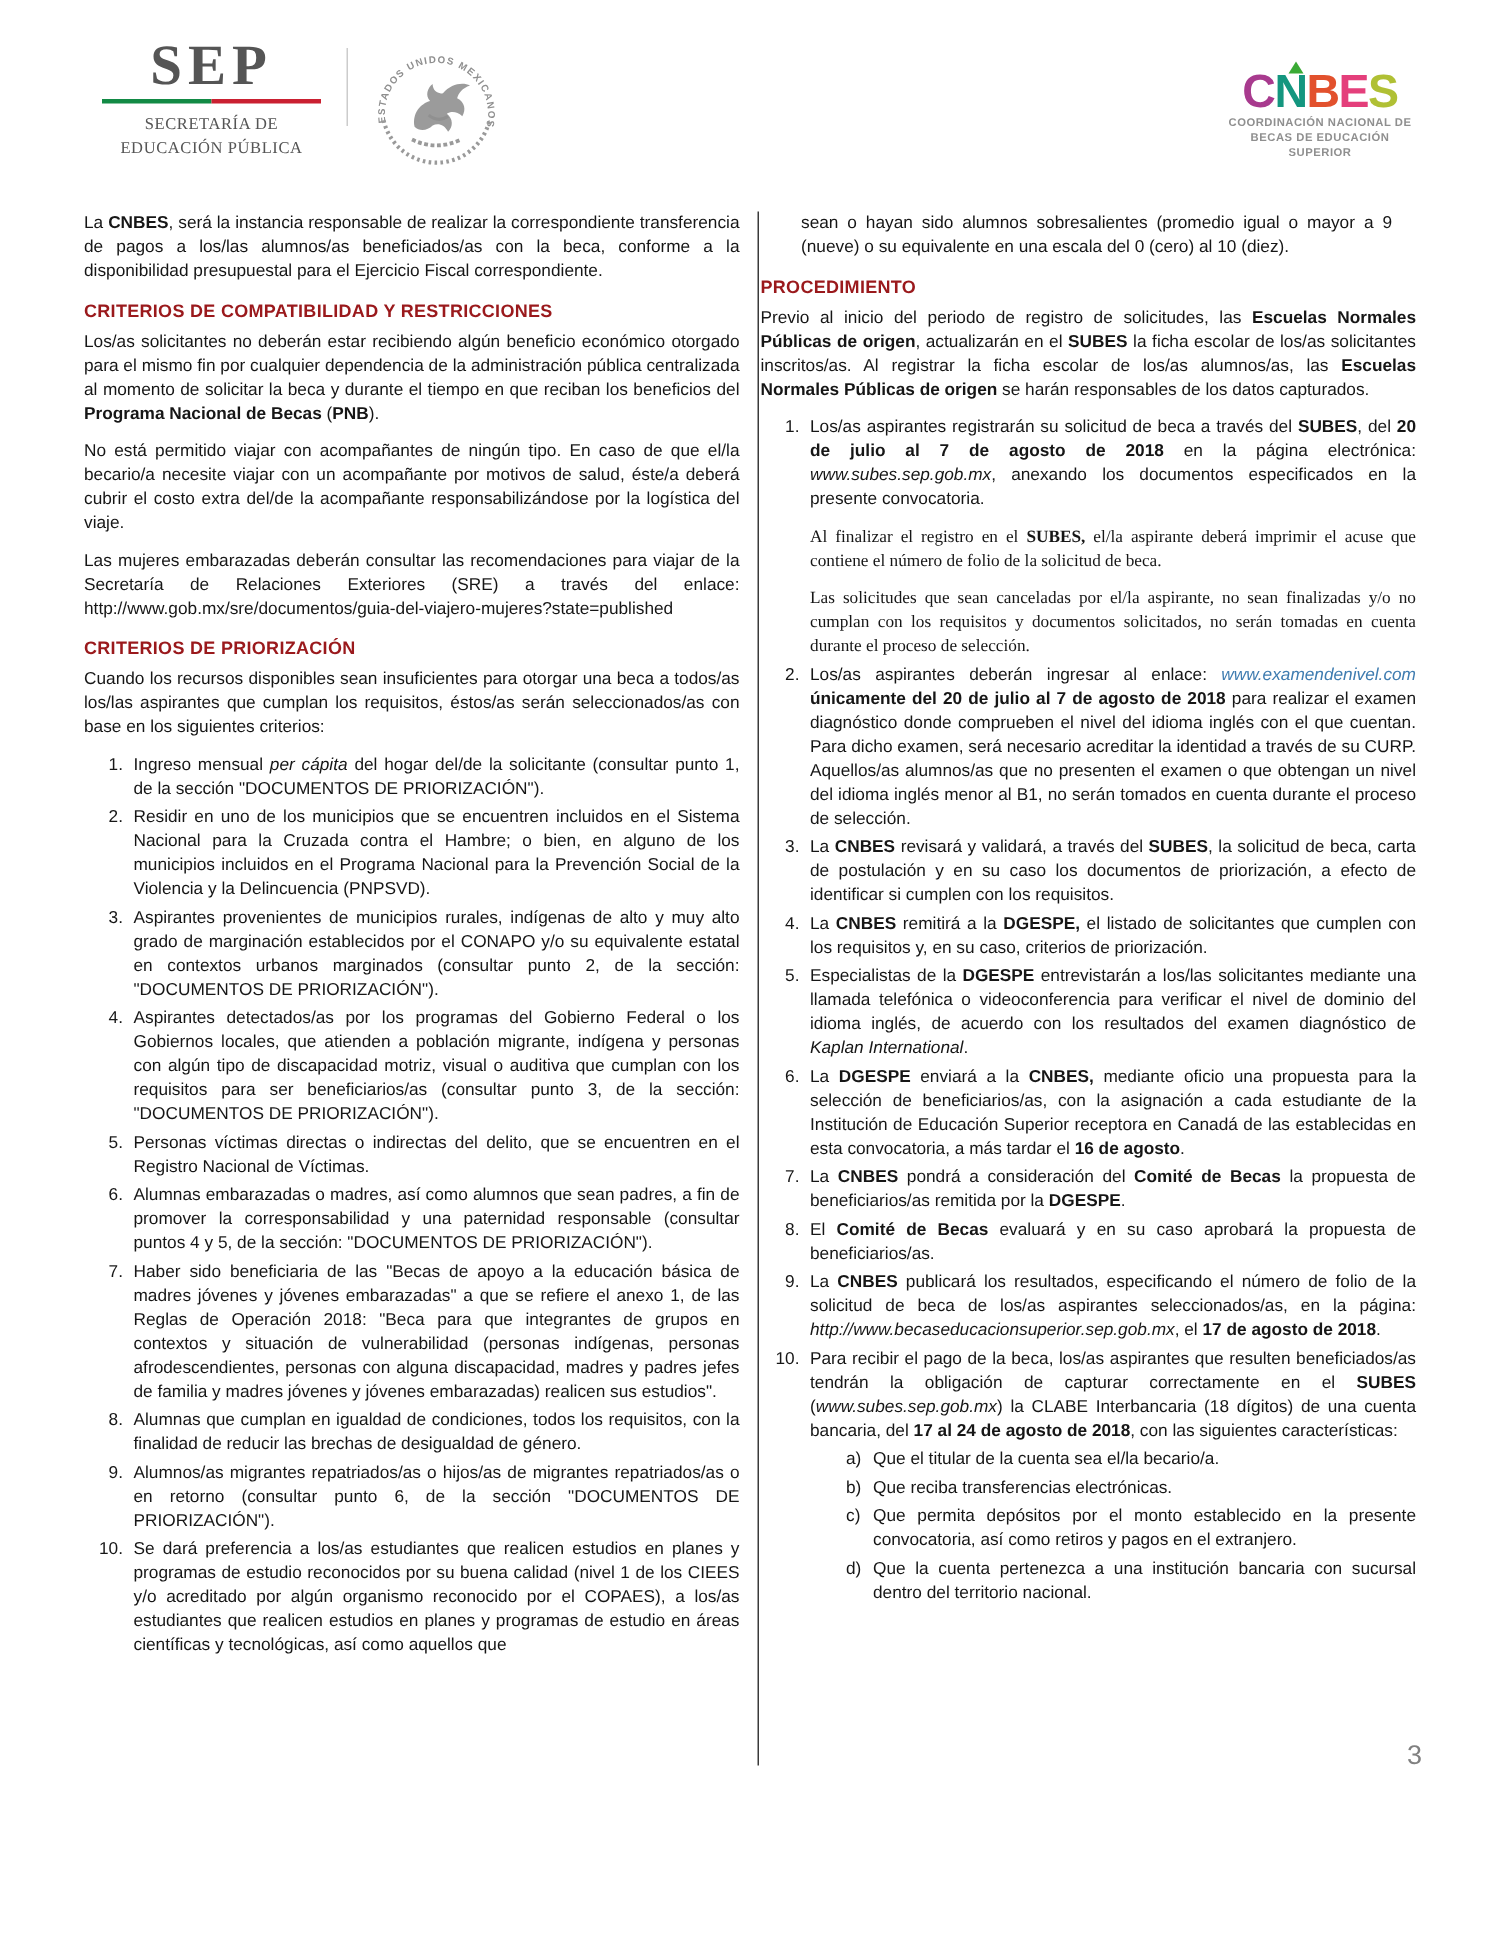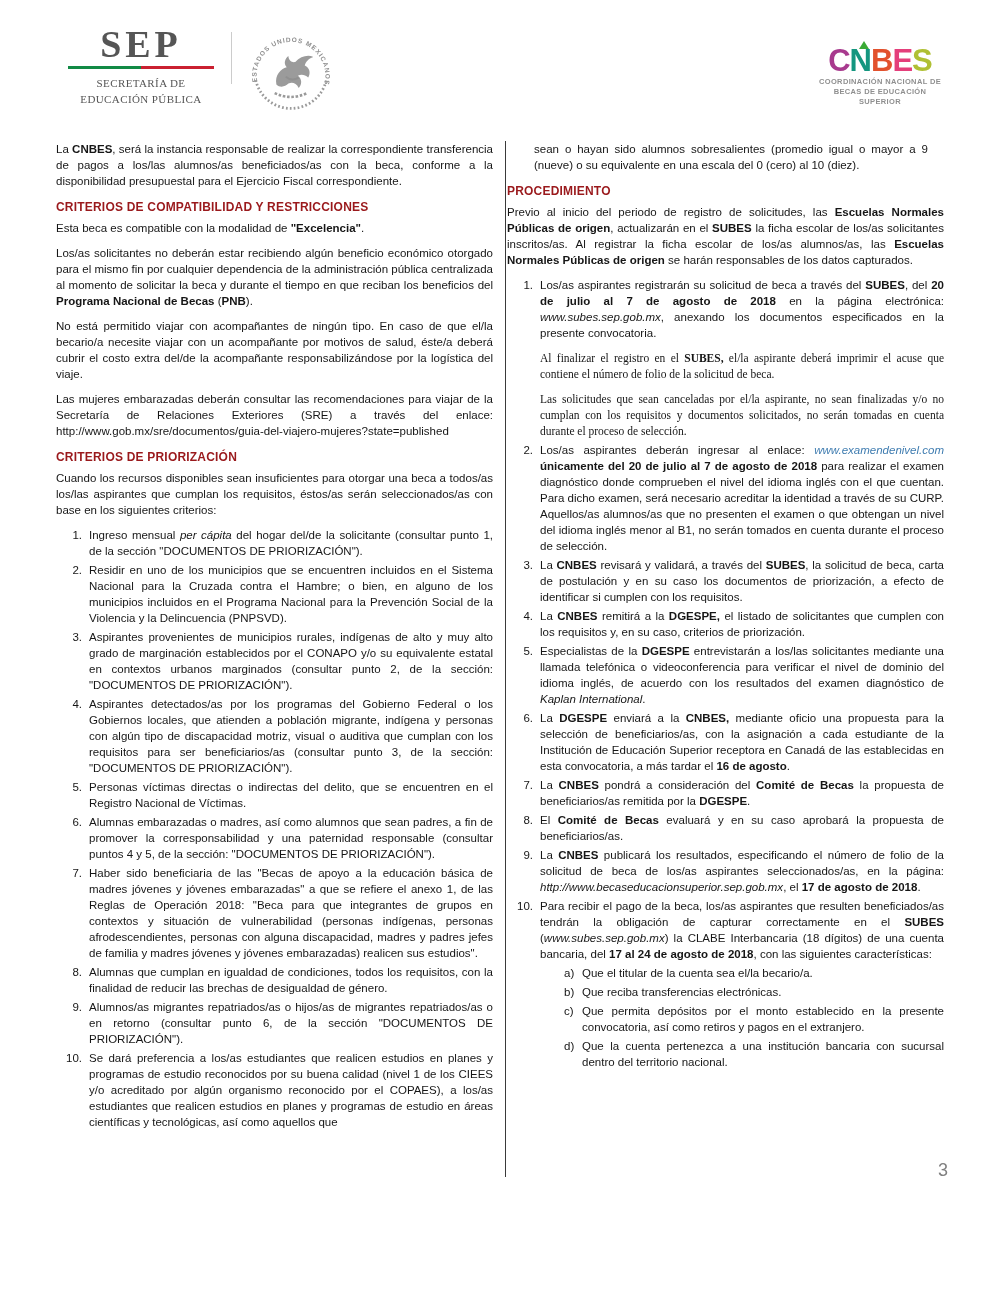--- a/index.html
+++ b/index.html
@@ -94,21 +94,20 @@
       <span class="cnbes-accent"></span>
     </div>
     <div class="cnbes-sub">COORDINACIÓN NACIONAL DE</div>
     <div class="cnbes-sub">BECAS DE EDUCACIÓN SUPERIOR</div>
   </div>
 
   <div class="columns">
     <section class="col">
       <p><span>La </span><span class="r-b">CNBES</span><span>, será la instancia responsable de realizar la correspondiente transferencia de pagos a los/las alumnos/as beneficiados/as con la beca, conforme a la disponibilidad presupuestal para el Ejercicio Fiscal correspondiente.</span></p>
       <h2 class="hd">CRITERIOS DE COMPATIBILIDAD Y RESTRICCIONES</h2>
-      <p><span>Esta beca es compatible con la modalidad de </span><span class="r-b">"Excelencia"</span><span>.</span></p>
       <p><span>Los/as solicitantes no deberán estar recibiendo algún beneficio económico otorgado para el mismo fin por cualquier dependencia de la administración pública centralizada al momento de solicitar la beca y durante el tiempo en que reciban los beneficios del </span><span class="r-b">Programa Nacional de Becas</span><span> (</span><span class="r-b">PNB</span><span>).</span></p>
       <p><span>No está permitido viajar con acompañantes de ningún tipo. En caso de que el/la becario/a necesite viajar con un acompañante por motivos de salud, éste/a deberá cubrir el costo extra del/de la acompañante responsabilizándose por la logística del viaje.</span></p>
       <p><span>Las mujeres embarazadas deberán consultar las recomendaciones para viajar de la Secretaría de Relaciones Exteriores (SRE) a través del enlace: http://www.gob.mx/sre/documentos/guia-del-viajero-mujeres?state=published</span></p>
       <h2 class="hd">CRITERIOS DE PRIORIZACIÓN</h2>
       <p><span>Cuando los recursos disponibles sean insuficientes para otorgar una beca a todos/as los/las aspirantes que cumplan los requisitos, éstos/as serán seleccionados/as con base en los siguientes criterios:</span></p>
       <div class="num-list">
           <div class="li">
             <span class="li-num">1.</span>
             <div class="li-body"><span>Ingreso mensual </span><span class="r-i">per cápita</span><span> del hogar del/de la solicitante (consultar punto 1, de la sección "DOCUMENTOS DE PRIORIZACIÓN").</span></div>
           </div>

